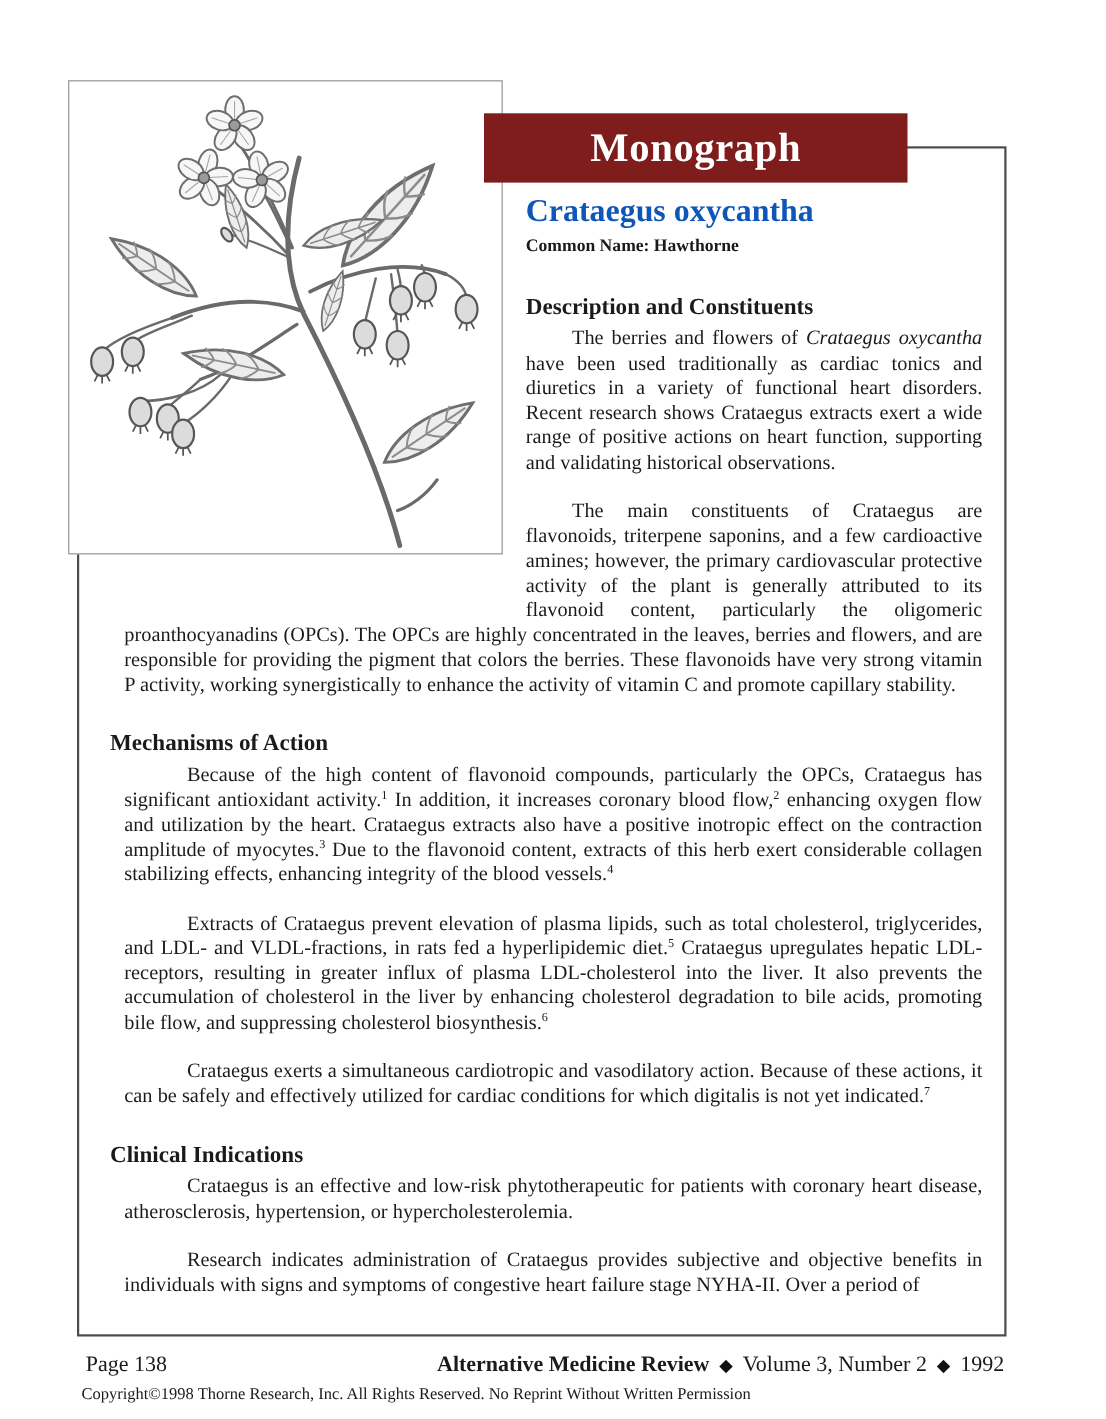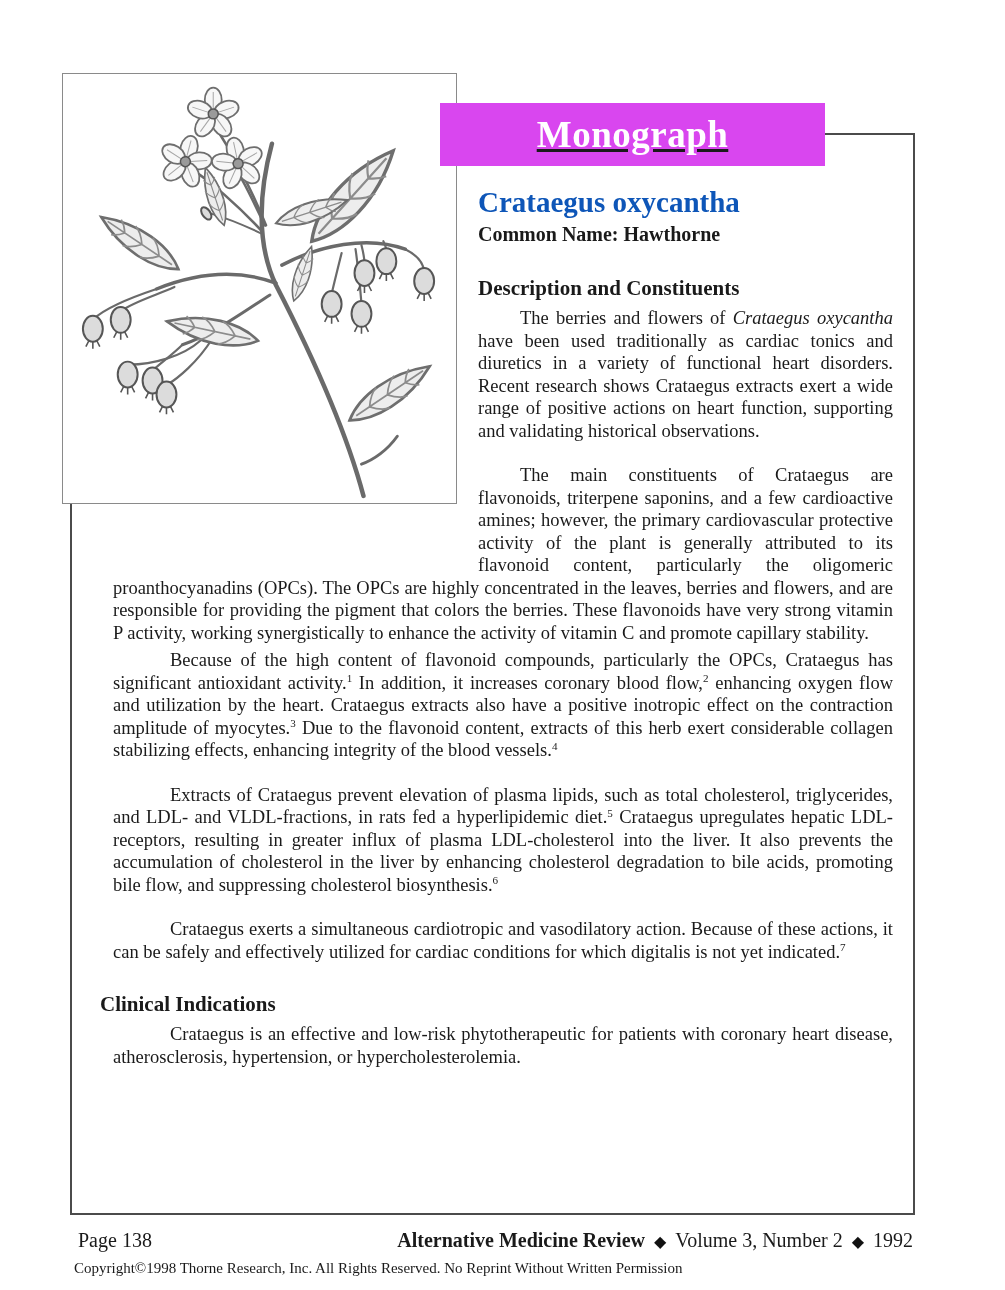--- a/index.html
+++ b/index.html
@@ -12,31 +12,31 @@
     position:absolute;left:70px;top:133px;width:845px;height:1082px;
     border:2px solid #4b4b4b;box-sizing:border-box;background:#fff;z-index:1;
   }
   .plate{
     position:absolute;left:62px;top:73px;width:395px;height:431px;
     background:#fff;border:1px solid #8a8a8a;box-sizing:border-box;z-index:2;
   }
   .plate svg{display:block;width:100%;height:100%;}
   .banner{
     position:absolute;left:440px;top:103px;width:385px;height:63px;
-    background:#d946ef;z-index:3;display:flex;align-items:center;justify-content:center;text-decoration:underline;
+    background:#7f1d1d;z-index:3;display:flex;align-items:center;justify-content:center;
   }
   .banner-label{
     color:#ffffff;font-size:37px;font-weight:bold;letter-spacing:0.5px;
   }
-  .content{position:absolute;left:100px;top:180px;width:793px;z-index:4;}
+  .content{position:absolute;left:100px;top:170px;width:793px;z-index:4;}
   .float-spacer{float:left;width:378px;height:375px;}
   .article-title{
     color:#0e56b8;font-size:29px;font-weight:bold;margin:6px 0 0 0;line-height:32px;
   }
-  .common-name{font-size:20px;font-weight:bold;margin:3px 0 0 0;line-height:26px;}
+  .common-name{font-size:16px;font-weight:bold;margin:3px 0 0 0;line-height:26px;}
   .sect-heading{font-size:21px;font-weight:bold;margin:28px 0 0 0;line-height:27px;}
   .para{
     font-size:18.5px;line-height:22.5px;text-align:justify;margin:22px 0 0 13px;
   }
   .para.first{margin-top:5px;}
   .ind-sm{text-indent:42px;}
   .ind-lg{text-indent:57px;}
   sup{font-size:60%;line-height:0;vertical-align:baseline;position:relative;top:-0.55em;}
   .footer-row{
     position:absolute;left:70px;top:1228px;width:843px;z-index:2;
@@ -158,26 +158,28 @@
 <div class="content">
   <div class="float-spacer"></div>
 
   <div class="article-title">Crataegus oxycantha</div>
   <div class="common-name">Common Name: Hawthorne</div>
 
   <div class="sect-heading">Description and Constituents</div>
   <p class="para first ind-sm">The berries and flowers of <i>Crataegus oxycantha</i> have been used traditionally as cardiac tonics and diuretics in a variety of functional heart disorders. Recent research shows Crataegus extracts exert a wide range of positive actions on heart function, supporting and validating historical observations.</p>
   <p class="para ind-sm">The main constituents of Crataegus are flavonoids, triterpene saponins, and a few cardioactive amines; however, the primary cardiovascular protective activity of the plant is generally attributed to its flavonoid content, particularly the oligomeric proanthocyanadins (OPCs). The OPCs are highly concentrated in the leaves, berries and flowers, and are responsible for providing the pigment that colors the berries. These flavonoids have very strong vitamin P activity, working synergistically to enhance the activity of vitamin C and promote capillary stability.</p>
 
+  <div class="sect-heading">Mechanisms of Action</div>
   <p class="para first ind-lg">Because of the high content of flavonoid compounds, particularly the OPCs, Crataegus has significant antioxidant activity.<sup>1</sup> In addition, it increases coronary blood flow,<sup>2</sup> enhancing oxygen flow and utilization by the heart. Crataegus extracts also have a positive inotropic effect on the contraction amplitude of myocytes.<sup>3</sup> Due to the flavonoid content, extracts of this herb exert considerable collagen stabilizing effects, enhancing integrity of the blood vessels.<sup>4</sup></p>
   <p class="para ind-lg">Extracts of Crataegus prevent elevation of plasma lipids, such as total cholesterol, triglycerides, and LDL- and VLDL-fractions, in rats fed a hyperlipidemic diet.<sup>5</sup> Crataegus upregulates hepatic LDL-receptors, resulting in greater influx of plasma LDL-cholesterol into the liver. It also prevents the accumulation of cholesterol in the liver by enhancing cholesterol degradation to bile acids, promoting bile flow, and suppressing cholesterol biosynthesis.<sup>6</sup></p>
   <p class="para ind-lg">Crataegus exerts a simultaneous cardiotropic and vasodilatory action. Because of these actions, it can be safely and effectively utilized for cardiac conditions for which digitalis is not yet indicated.<sup>7</sup></p>
 
   <div class="sect-heading">Clinical Indications</div>
   <p class="para first ind-lg">Crataegus is an effective and low-risk phytotherapeutic for patients with coronary heart disease, atherosclerosis, hypertension, or hypercholesterolemia.</p>
+  <p class="para ind-lg">Research indicates administration of Crataegus provides subjective and objective benefits in individuals with signs and symptoms of congestive heart failure stage NYHA-II. Over a period of</p>
 </div>
 
 <div class="footer-row">
   <span class="footer-page">Page 138</span>
   <span class="footer-right">
     <span class="footer-journal">Alternative Medicine Review</span>
     <span class="diamond">◆</span>
     <span>Volume 3, Number 2</span>
     <span class="diamond">◆</span>
     <span>1992</span>

